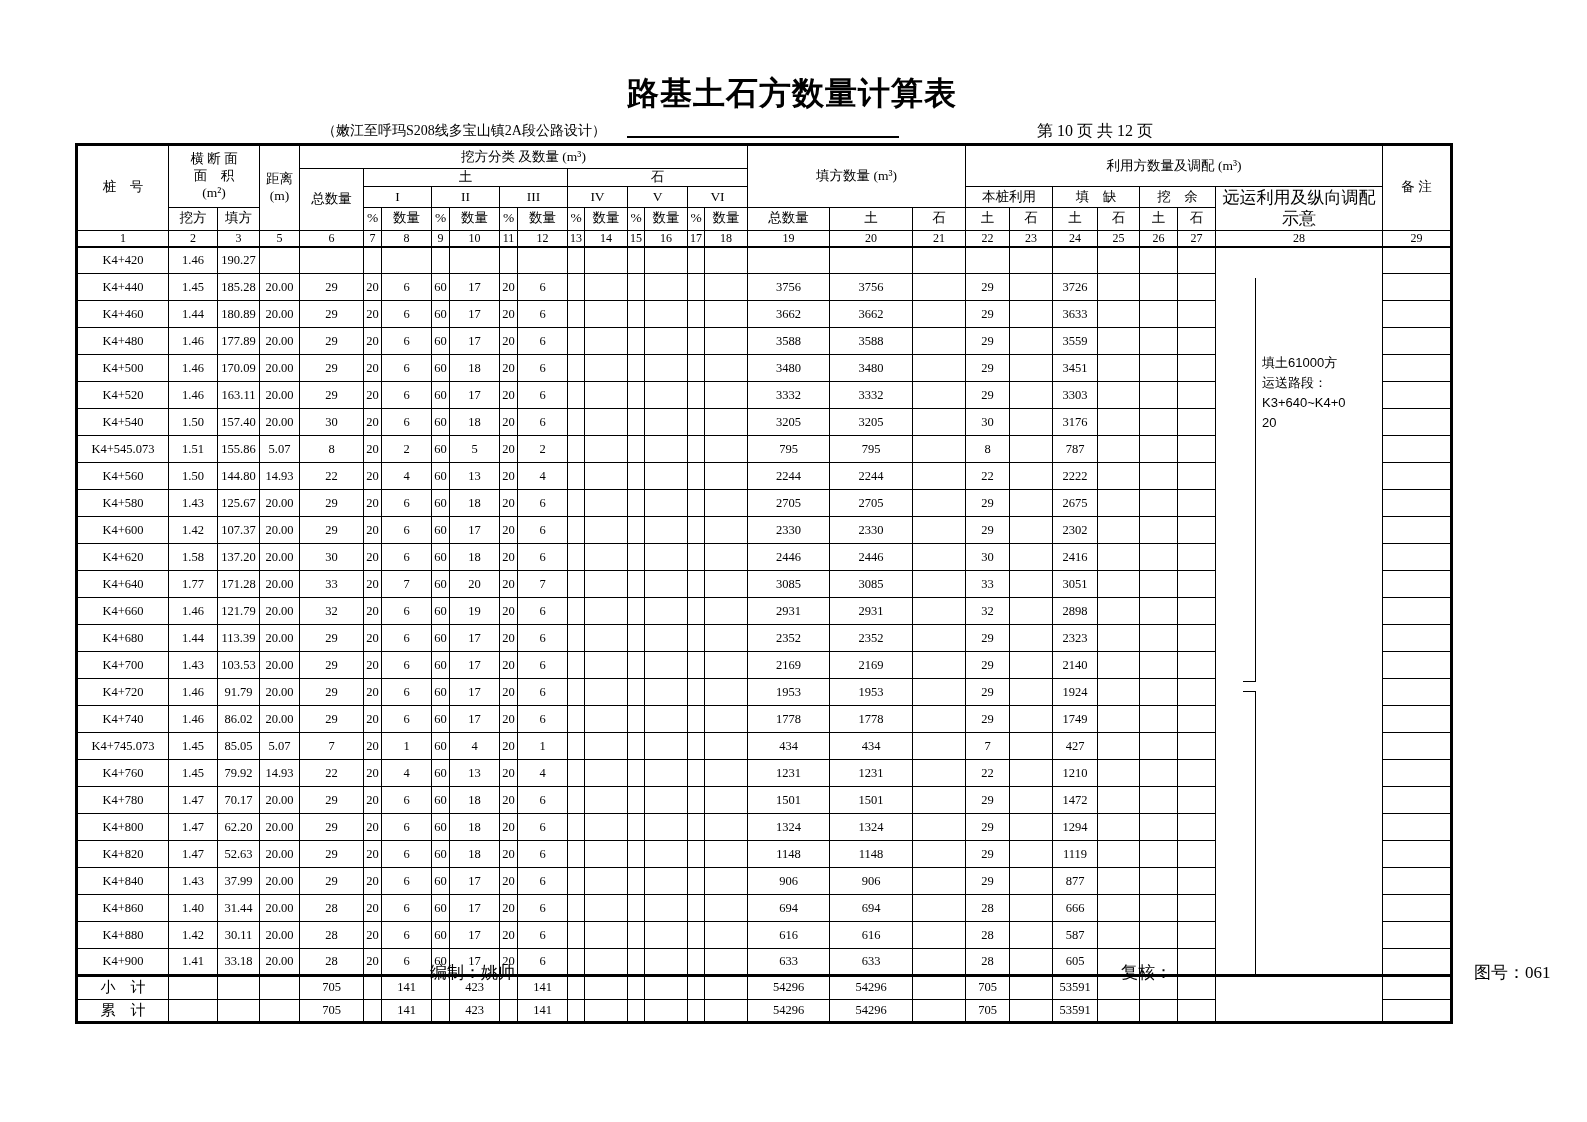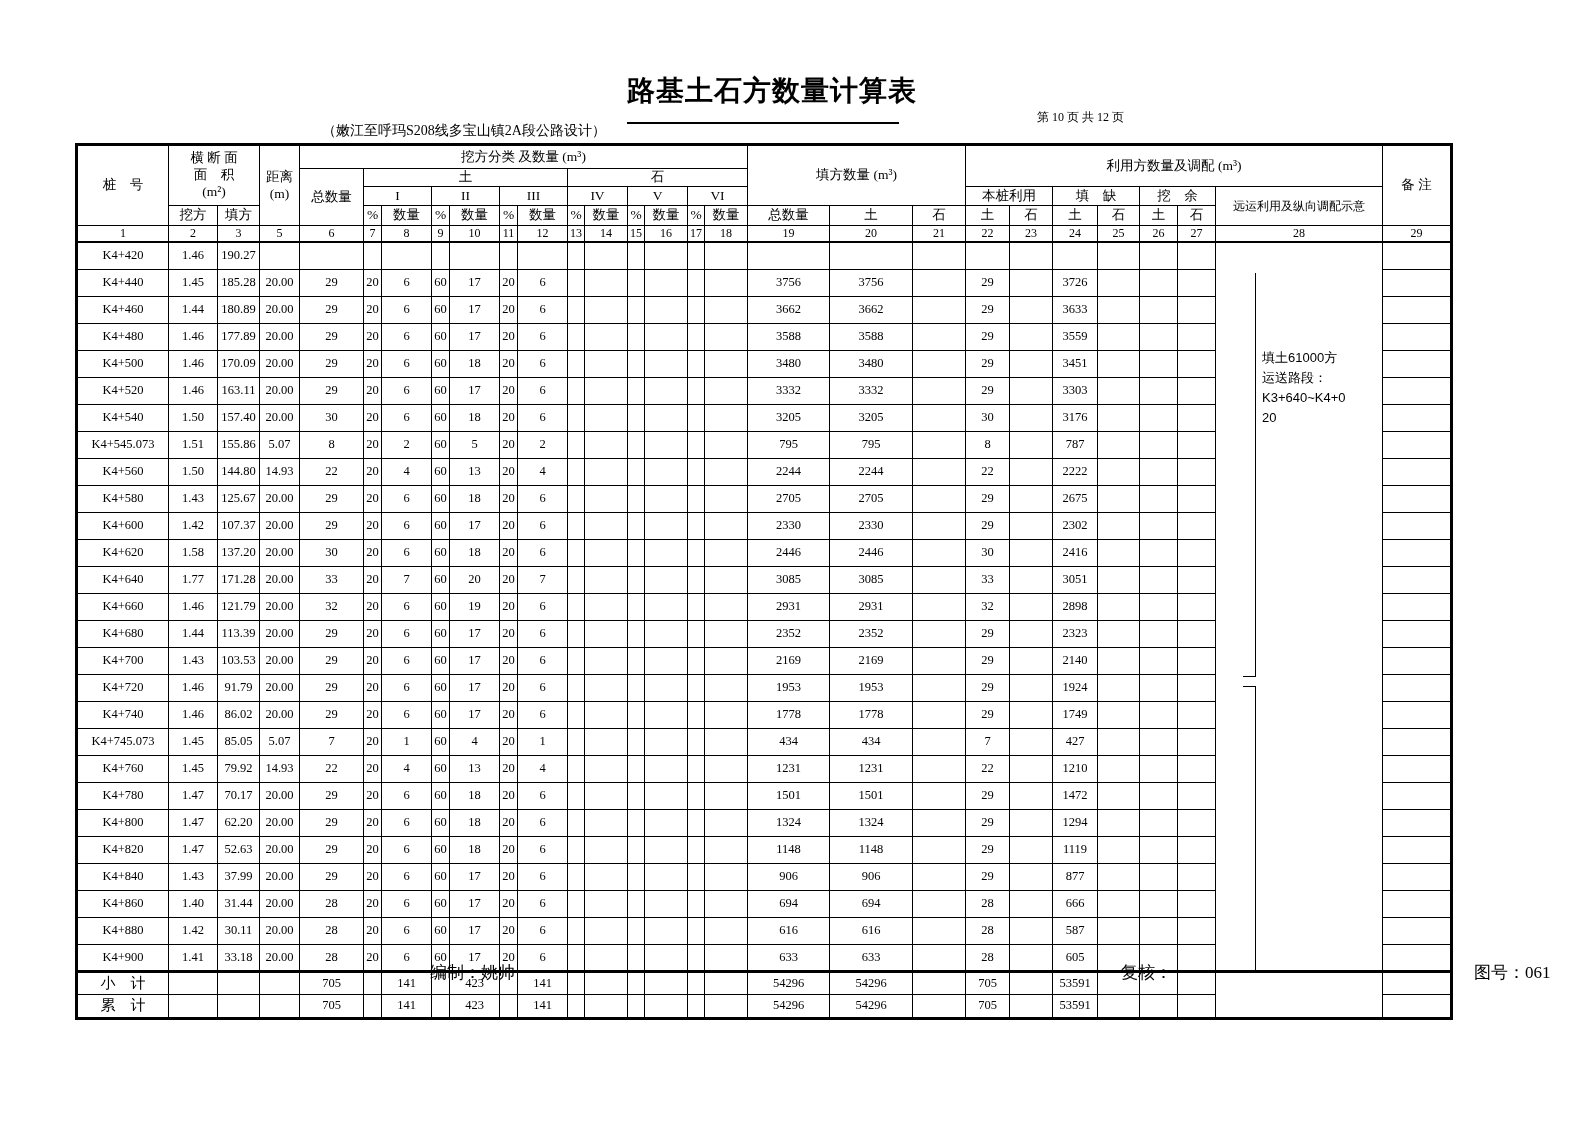--- a/index.html
+++ b/index.html
@@ -3,25 +3,25 @@
 <meta charset="utf-8">
 <style>
   html,body{margin:0;padding:0;}
   body{
     width:1587px;height:1122px;background:#ffffff;position:relative;
     font-family:"Liberation Serif","DejaVu Serif",serif;color:#000;
     -webkit-font-smoothing:antialiased;
   }
   .page-title{
     position:absolute;top:72px;left:627px;width:272px;text-align:center;
-    font-size:28px;font-weight:bold;letter-spacing:1px;
-    border-bottom:2.5px solid #000;padding-bottom:12px;white-space:nowrap;
+    font-size:32px;font-weight:bold;letter-spacing:1px;
+    border-bottom:2.5px solid #000;padding-bottom:20px;white-space:nowrap;
   }
   .subtitle{position:absolute;top:122px;left:322px;font-size:14px;white-space:nowrap;}
-  .page-info{position:absolute;top:109px;left:1037px;font-size:12px;white-space:nowrap;}
+  .page-info{position:absolute;top:121px;left:1037px;font-size:16px;white-space:nowrap;}
   table.main{
     position:absolute;left:75px;top:143px;border-collapse:collapse;table-layout:fixed;
     border:3px solid #000;
   }
   table.main td{
     border:1px solid #000;text-align:center;vertical-align:middle;
     padding:0;font-size:12.5px;overflow:hidden;white-space:nowrap;
   }
   tr.hdr td{font-size:13.5px;white-space:pre-line;line-height:1.25;}
   tr.hdr-a{height:24px;} tr.hdr-b{height:18px;} tr.hdr-c{height:19px;} tr.hdr-d{height:20px;}
@@ -103,21 +103,21 @@
     <tr class="hdr hdr-c">
       <td colspan="2">I</td>
       <td colspan="2">II</td>
       <td colspan="2">III</td>
       <td colspan="2">IV</td>
       <td colspan="2">V</td>
       <td colspan="2">VI</td>
       <td colspan="2">本桩利用</td>
       <td colspan="2">填　缺</td>
       <td colspan="2">挖　余</td>
-      <td rowspan="2" style="font-size:12px;">远运利用及纵向调配示意</td>
+      <td rowspan="2" style="font-size:17px;">远运利用及纵向调配示意</td>
     </tr>
     <tr class="hdr hdr-d">
       <td>挖方</td>
       <td>填方</td>
       <td>%</td>
       <td>数量</td>
       <td>%</td>
       <td>数量</td>
       <td>%</td>
       <td>数量</td>

